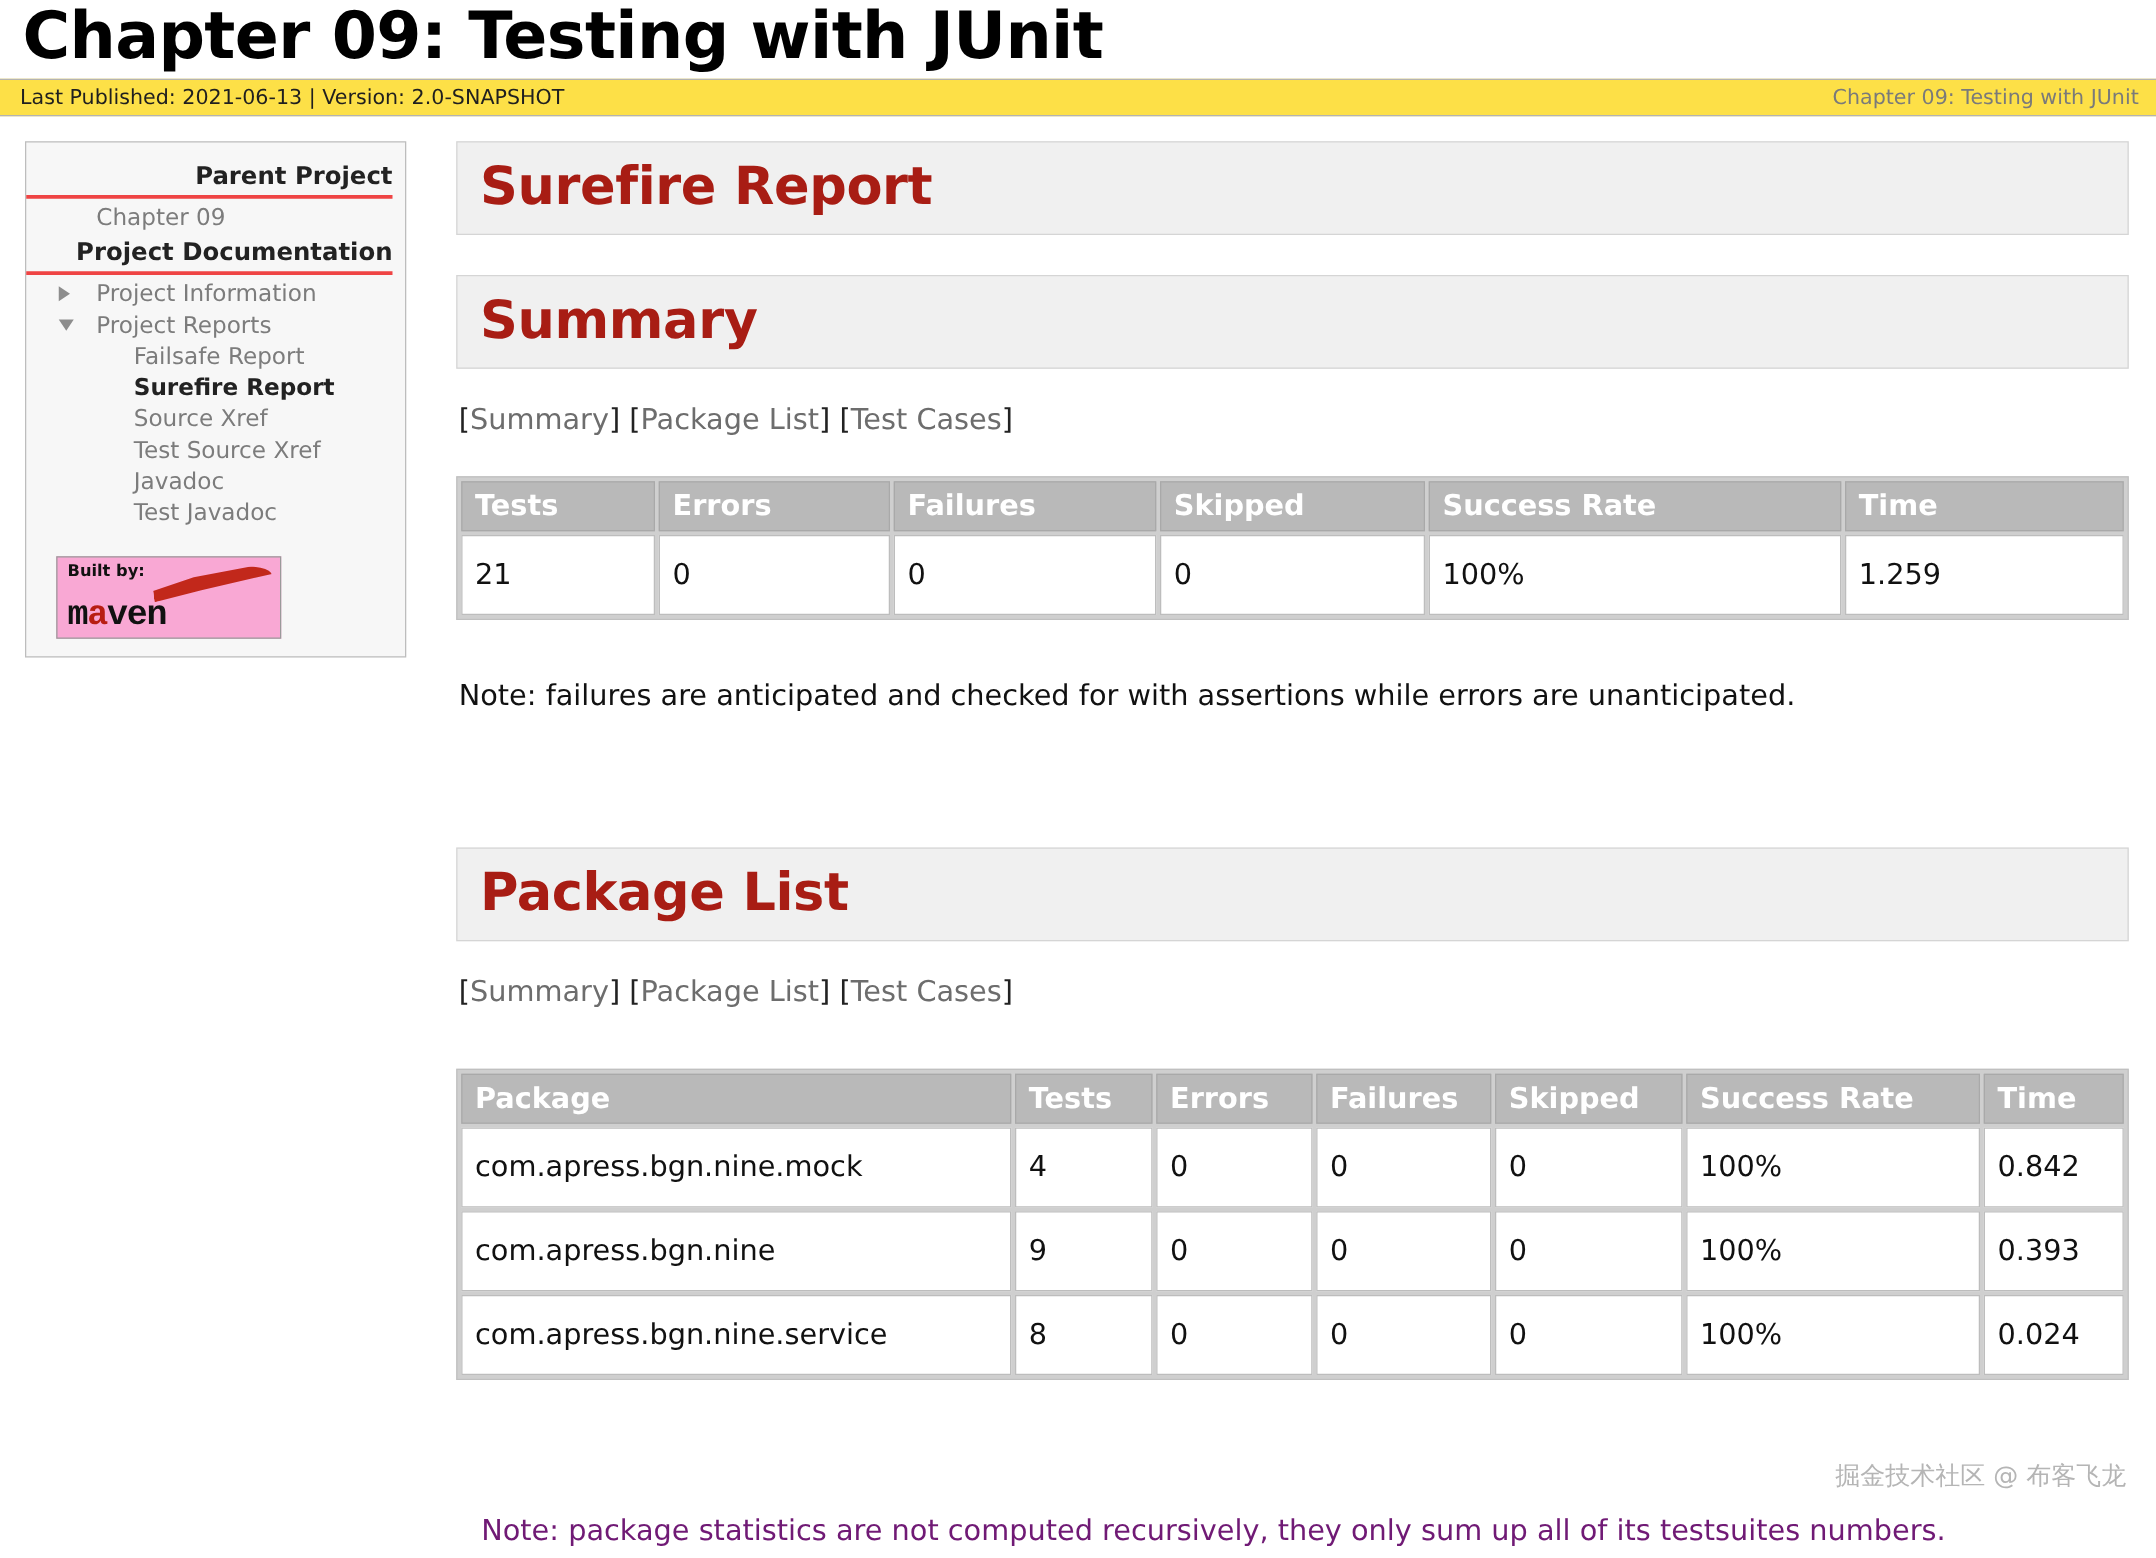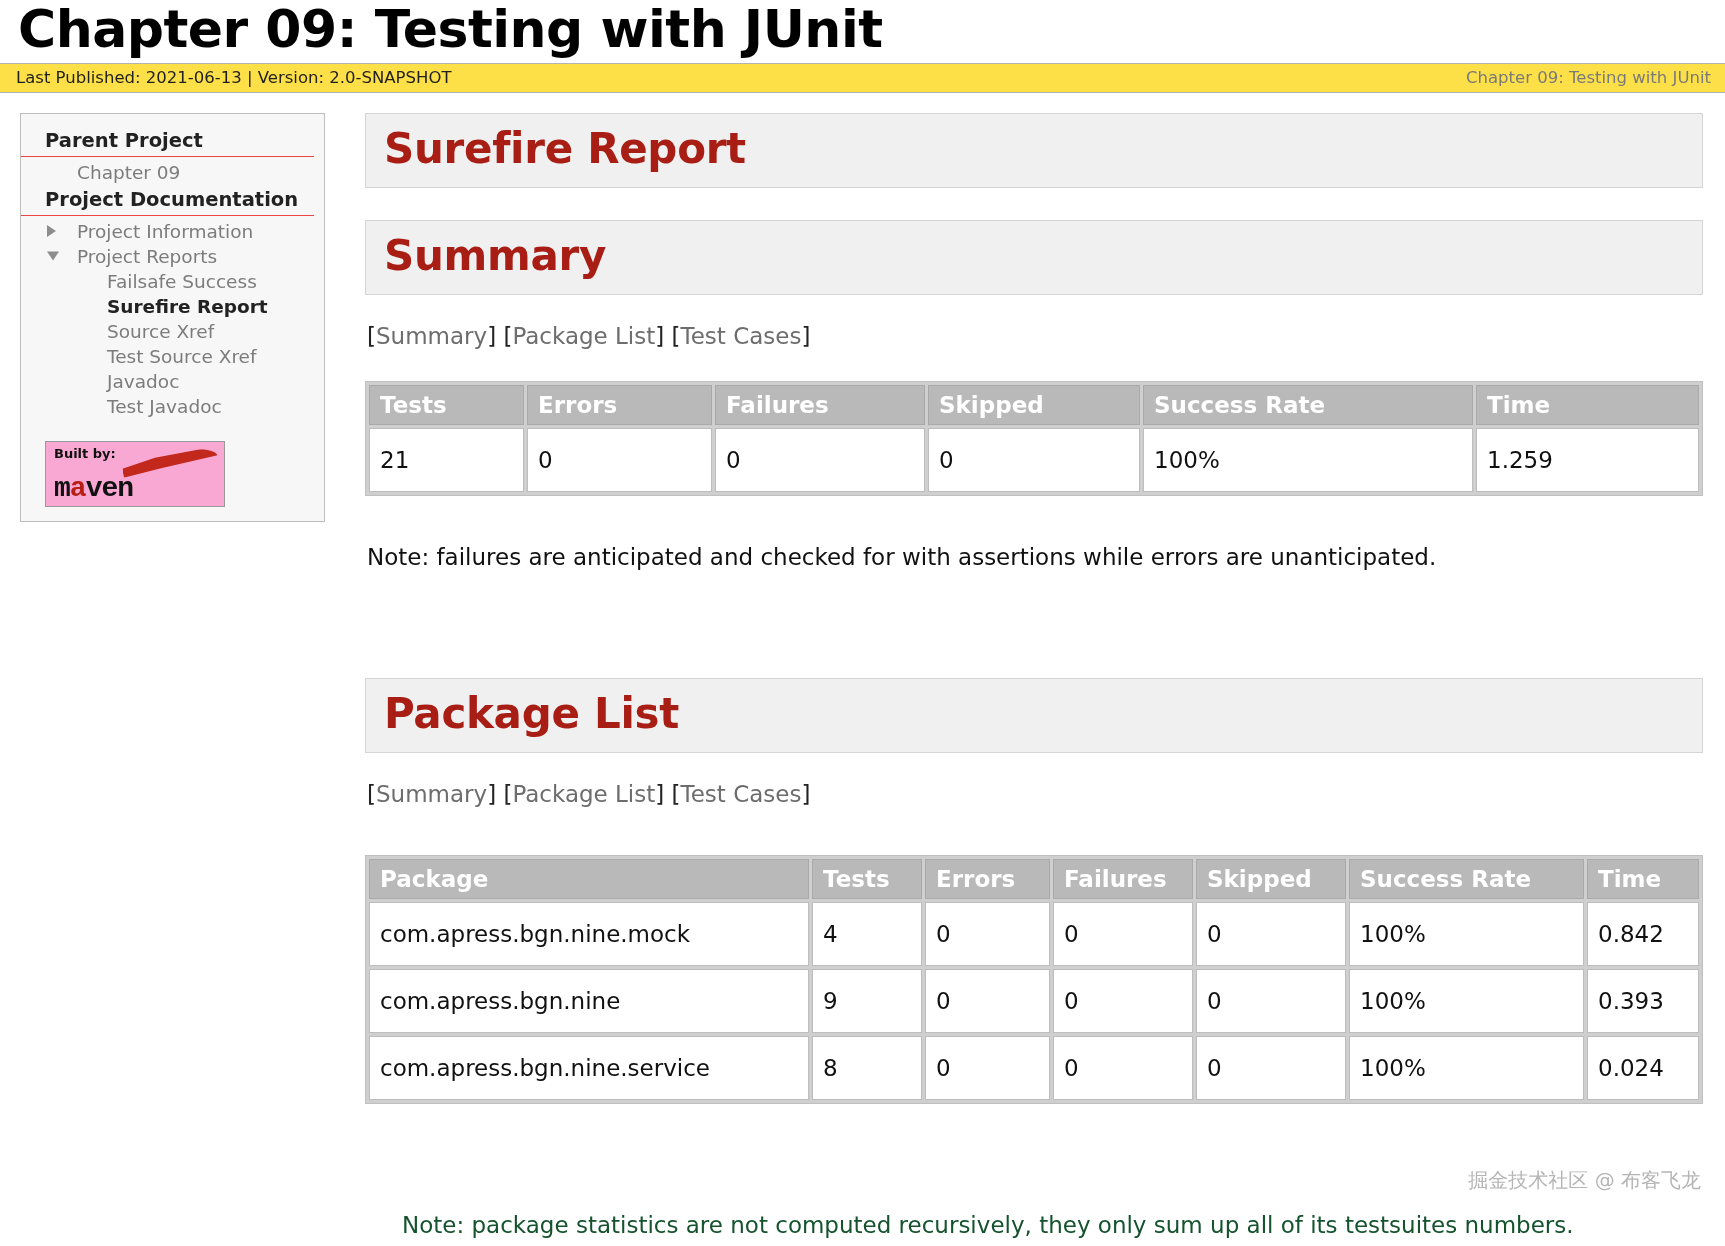--- a/index.html
+++ b/index.html
@@ -59,23 +59,24 @@
     box-sizing: border-box;
     flex: 0 0 auto;
   }
   .nav-head {
     font-weight: bold;
     font-size: 19.5px;
     color: #222;
     padding: 3px 0 4px 24px;
   }
   .nav-head.underline {
-    border-bottom: 1px solid #ef4444;
+    border-bottom: 3px solid #ef4444;
     margin: 0 10px 3px 0;
     padding-left: 24px;
+    text-align: right;
   }
   .nav-item {
     font-size: 18.5px;
     color: #7c7c7c;
     padding: 2px 0 2px 56px;
     white-space: nowrap;
   }
   .nav-item.lvl1 {
     padding-left: 56px;
   }
@@ -248,23 +249,22 @@
     font-size: 20px;
     color: #b5b5b5;
     font-family: "DejaVu Sans", sans-serif;
     white-space: nowrap;
   }
   .bottom-note {
     position: absolute;
     left: 385px;
     bottom: 8px;
     font-size: 23px;
-    color: #14532d;
-    white-space: nowrap;
-    margin-left: 17px;
+    color: #701a75;
+    white-space: nowrap;
   }
 </style>
 </head>
 <body>
 
 <div class="page-title">Chapter 09: Testing with JUnit</div>
 
 <div class="bannerbar">
   <div class="left">
     <span>Last Published: 2021-06-13</span>
@@ -284,21 +284,21 @@
     <div class="nav-item collapsible">
       <span class="tri right"></span>
       <span>Project Information</span>
     </div>
 
     <div class="nav-item collapsible">
       <span class="tri down"></span>
       <span>Project Reports</span>
     </div>
 
-    <div class="nav-item sub">Failsafe Success</div>
+    <div class="nav-item sub">Failsafe Report</div>
     <div class="nav-item sub current">Surefire Report</div>
     <div class="nav-item sub">Source Xref</div>
     <div class="nav-item sub">Test Source Xref</div>
     <div class="nav-item sub">Javadoc</div>
     <div class="nav-item sub">Test Javadoc</div>
 
     <div class="maven-badge">
       <span class="built">Built by:</span>
       <span class="swoosh"></span>
       <span class="mv"><span>m</span><span class="a">a</span><span>ven</span></span>

